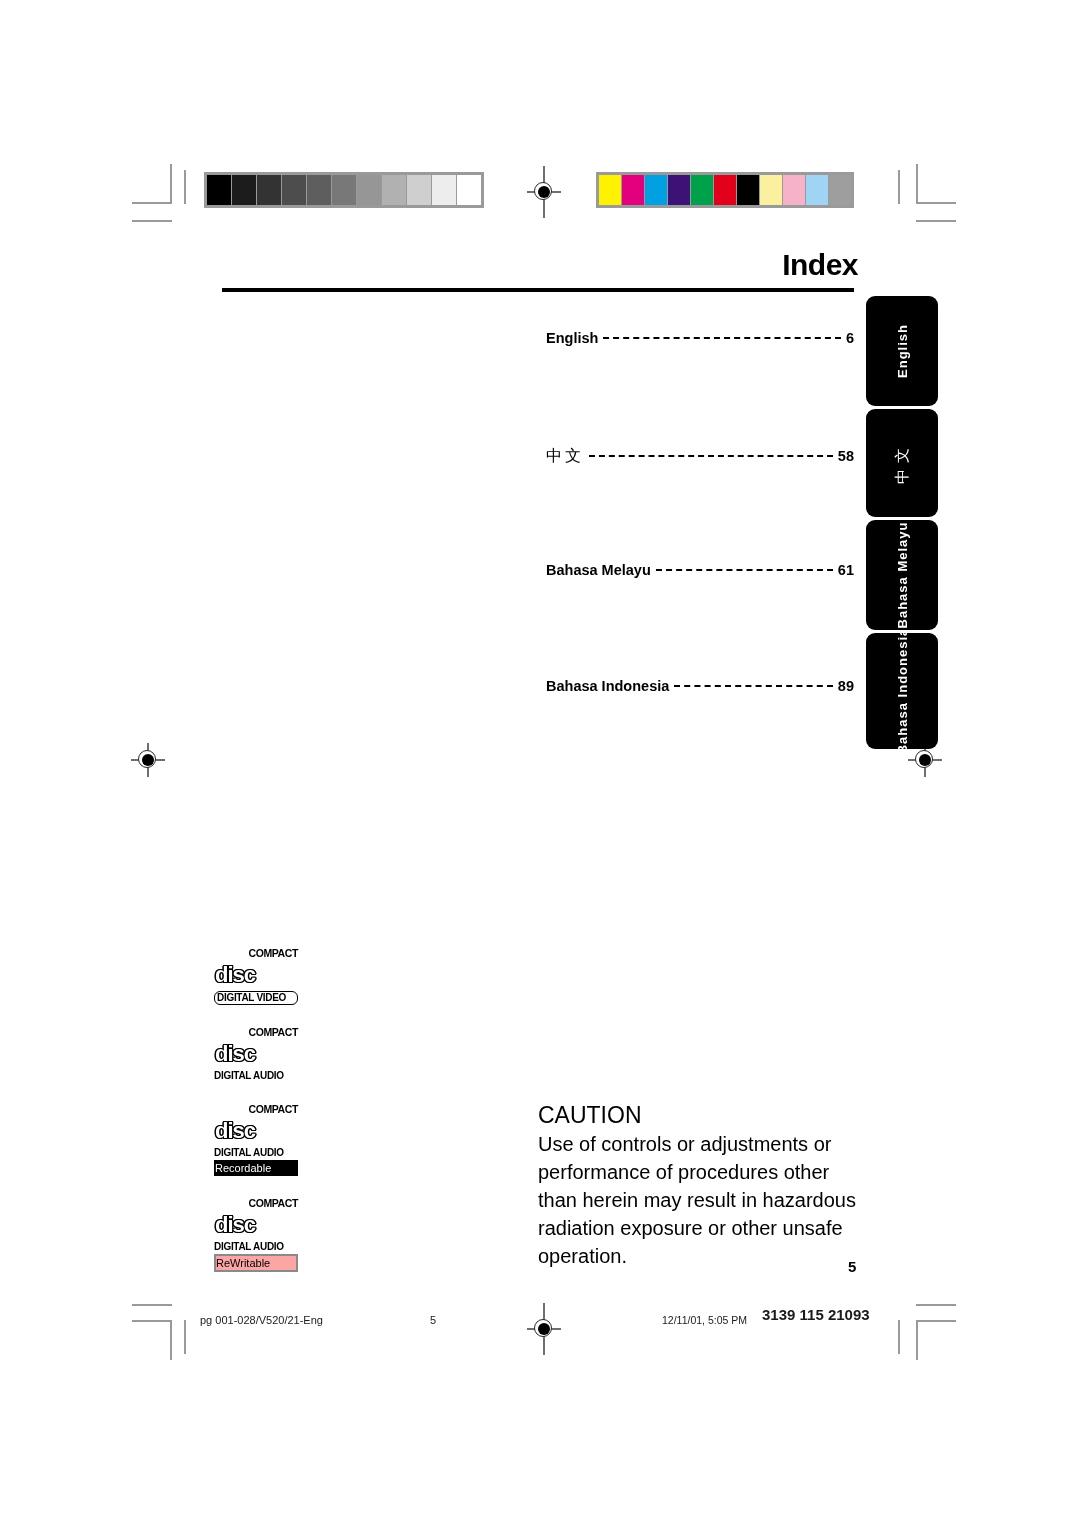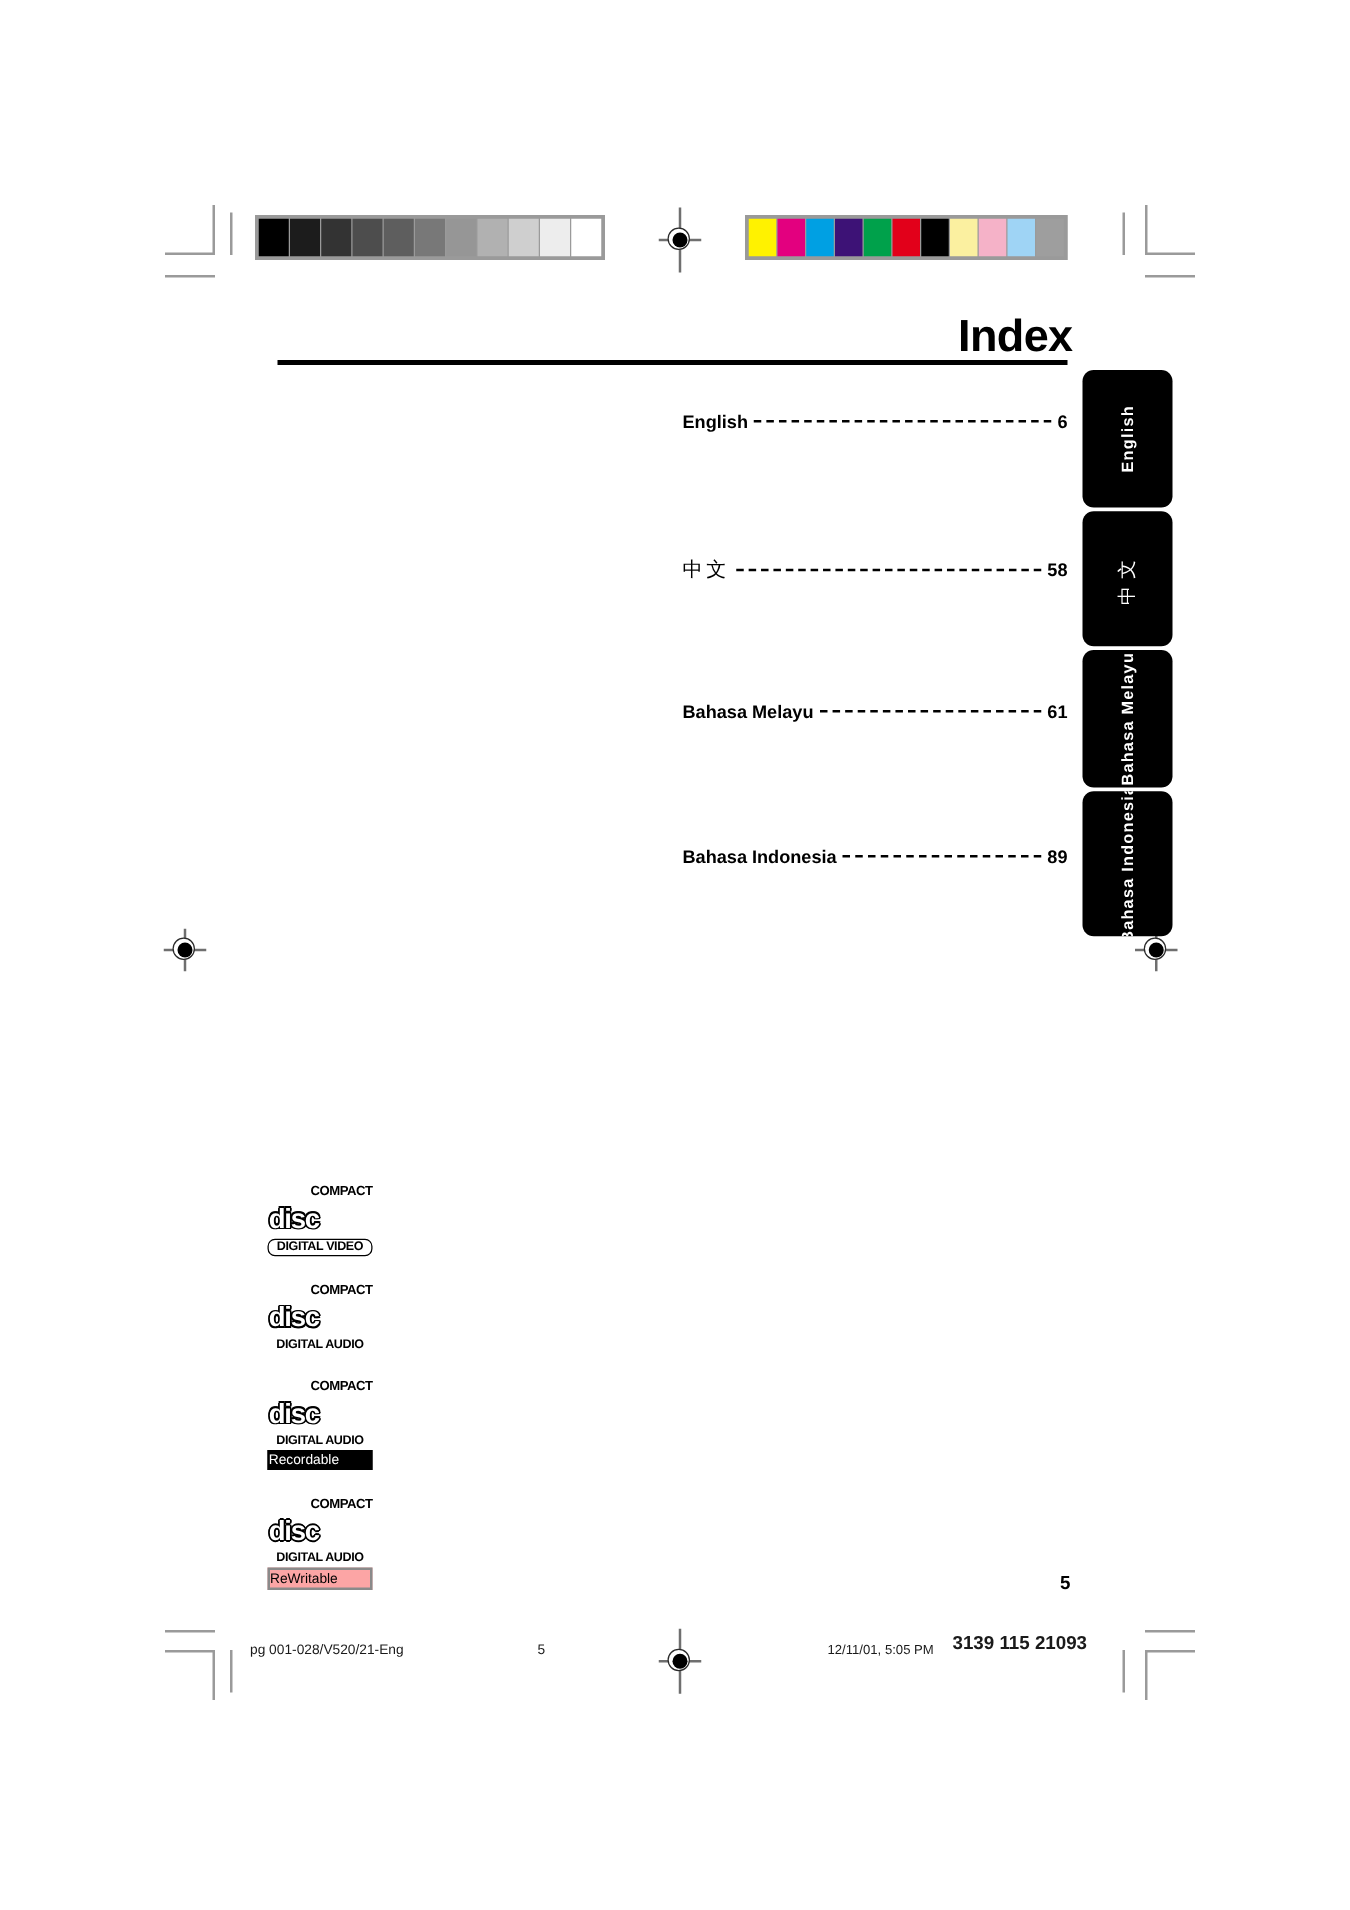--- a/index.html
+++ b/index.html
@@ -73,21 +73,21 @@
     width: 24px;
     height: 30px;
   }
   .colorbar .swatch { width: 22px; }
 
   
   .index-title {
     position: absolute;
     right: 222px;
     top: 248px;
-    font-size: 36px;
+    font-size: 30px;
     font-weight: bold;
     letter-spacing: -0.5px;
     font-family: "Liberation Sans", sans-serif;
   }
   .title-rule {
     position: absolute;
     left: 222px;
     top: 288px;
     width: 632px;
     height: 4px;
@@ -194,21 +194,21 @@
     top: 0;
     font-size: 10.5px;
     font-weight: bold;
     letter-spacing: -0.4px;
     line-height: 11px;
   }
   .cd-logo .cd-sub {
     font-size: 10px;
     font-weight: bold;
     letter-spacing: -0.3px;
-    text-align: center;
+    text-align: left;
     line-height: 12px;
     margin-top: 1px;
   }
   .cd-logo .cd-sub.boxed {
     border: 1.5px solid #000;
     border-radius: 6px;
     padding: 0 2px;
   }
   .cd-logo .cd-badge {
     font-size: 11px;
@@ -396,20 +396,24 @@
       <div class="cd-logo">
         <div class="cd-top">
           <div class="cd-word">disc</div>
         </div>
         <div class="cd-compact">COMPACT</div>
         <div class="cd-sub">DIGITAL AUDIO</div>
         <div class="cd-badge outline">ReWritable</div>
       </div>
     </div>
 
+  <div class="caution">
+    <div class="caution-heading">CAUTION</div>
+    <div class="caution-body">Use of controls or adjustments or performance of procedures other than herein may result in hazardous radiation exposure or other unsafe operation.</div>
+  </div>
 
   <div class="page-number">5</div>
 
   <div class="crop-line crop-h" style="left:132px; top:1304px; width:40px;"></div>
   <div class="crop-line crop-h" style="left:132px; top:1320px; width:40px;"></div>
   <div class="crop-line crop-v" style="left:170px; top:1320px; height:40px;"></div>
   <div class="crop-line crop-v" style="left:184px; top:1320px; height:34px;"></div>
 
   <div class="crop-line crop-v" style="left:898px; top:1320px; height:34px;"></div>
   <div class="crop-line crop-v" style="left:916px; top:1320px; height:40px;"></div>

